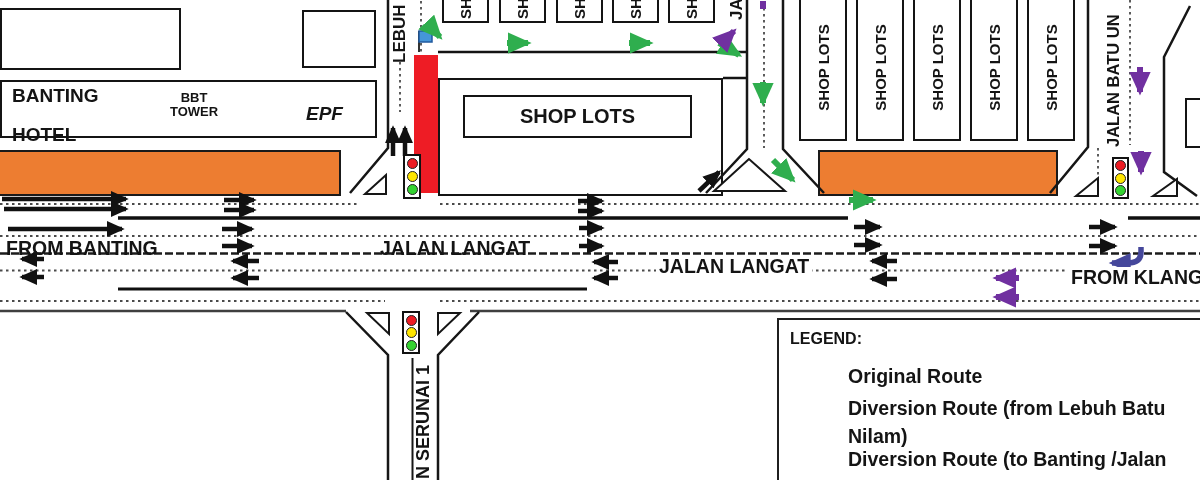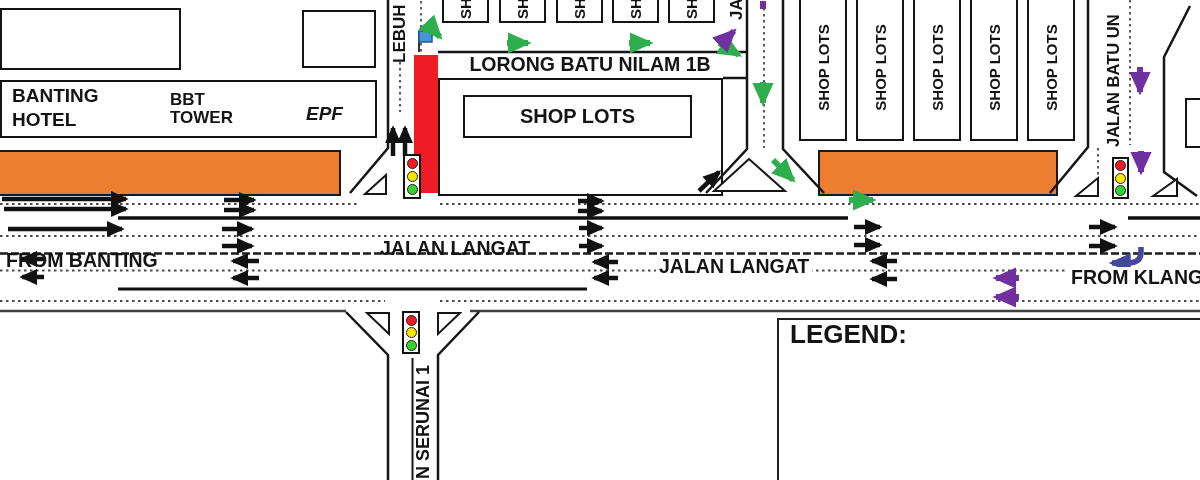--- a/index.html
+++ b/index.html
@@ -26,23 +26,23 @@
 </head>
 <body>
 
 <div id="stage">
 
   <div class="box" style="left:0;top:8px;width:181px;height:62px;"></div>
   <div class="box" style="left:302px;top:10px;width:74px;height:58px;"></div>
   <div class="box" style="left:0;top:80px;width:377px;height:58px;"></div>
   <div class="lbl" style="left:12px;top:86px;font-size:19px;">
     <div>BANTING</div>
-    <div style="margin-top:4px;">HOTEL</div>
-  </div>
-  <div class="lbl" style="left:170px;top:91px;font-size:17px;">
+    <div style="margin-top:19px;">HOTEL</div>
+  </div>
+  <div class="lbl" style="left:170px;top:91px;font-size:13px;text-align:center;">
     <div>BBT</div>
     <div style="margin-top:0;">TOWER</div>
   </div>
   <div class="lbl" style="left:306px;top:104px;font-size:19px;font-style:italic;">EPF</div>
 
   <div class="orange" style="left:-3px;top:150px;width:344px;height:46px;"></div>
   <div class="orange" style="left:442px;top:150px;width:235px;height:46px;"></div>
   <div class="orange" style="left:818px;top:150px;width:240px;height:46px;"></div>
 
   <div class="box vbox" style="left:442px;top:-6px;width:47px;height:29px;">
@@ -213,23 +213,25 @@
   <div class="tl" style="left:402px;top:311px;width:18px;height:43px;">
       <i class="r"></i>
       <i class="y"></i>
       <i class="g"></i>
     </div>
 
   <div class="vlbl toplbl" style="left:391px;top:63px;font-size:17px;">LEBUH</div>
   <div class="vlbl toplbl" style="left:728px;top:20px;font-size:17px;">JA</div>
   <div class="vlbl toplbl" style="left:1105px;top:147px;font-size:16.5px;">JALAN BATU UN</div>
   <div class="vlbl toplbl" style="left:414px;top:479px;font-size:18px;">N SERUNAI 1</div>
-  <div class="lbl toplbl" style="left:440px;top:54px;width:300px;text-align:center;font-size:19.5px;">LORONG BATU NILAM 1B</div>
-  <div class="lbl toplbl" style="left:6px;top:250px;font-size:19.5px;">FROM BANTING</div>
+  <div class="lbl toplbl" style="left:6px;top:238px;font-size:19.5px;">FROM BANTING</div>
   <div class="lbl toplbl" style="left:380px;top:238px;font-size:19.5px;">JALAN LANGAT</div>
   <div class="lbl toplbl whitebg" style="left:656px;top:256px;font-size:19.5px;">JALAN LANGAT</div>
   <div class="lbl toplbl whitebg" style="left:1068px;top:267px;font-size:19.5px;">FROM KLANG</div>
 
   <div id="legend">
-    <div class="lbl" style="left:11px;top:1px;font-size:26px;">LEGEND:</div>
+    <div class="lbl" style="left:11px;top:11px;font-size:16px;">LEGEND:</div>
+    <div class="lbl" style="left:69px;top:46px;font-size:19.5px;">Original Route</div>
+    <div class="lbl" style="left:69px;top:74px;width:322px;white-space:normal;line-height:28px;font-size:19.5px;">Diversion Route (from Lebuh Batu Nilam)</div>
+    <div class="lbl" style="left:69px;top:129px;font-size:19.5px;">Diversion Route (to Banting /Jalan</div>
   </div>
 
 </div>
 
 </body></html>

